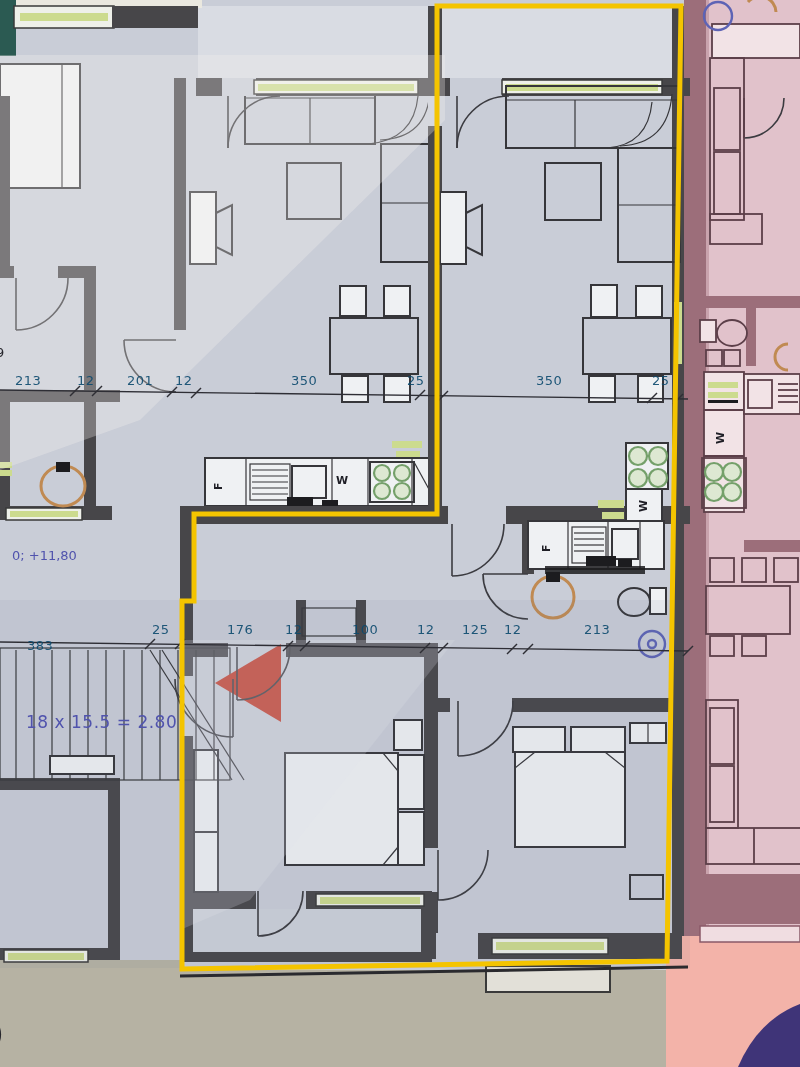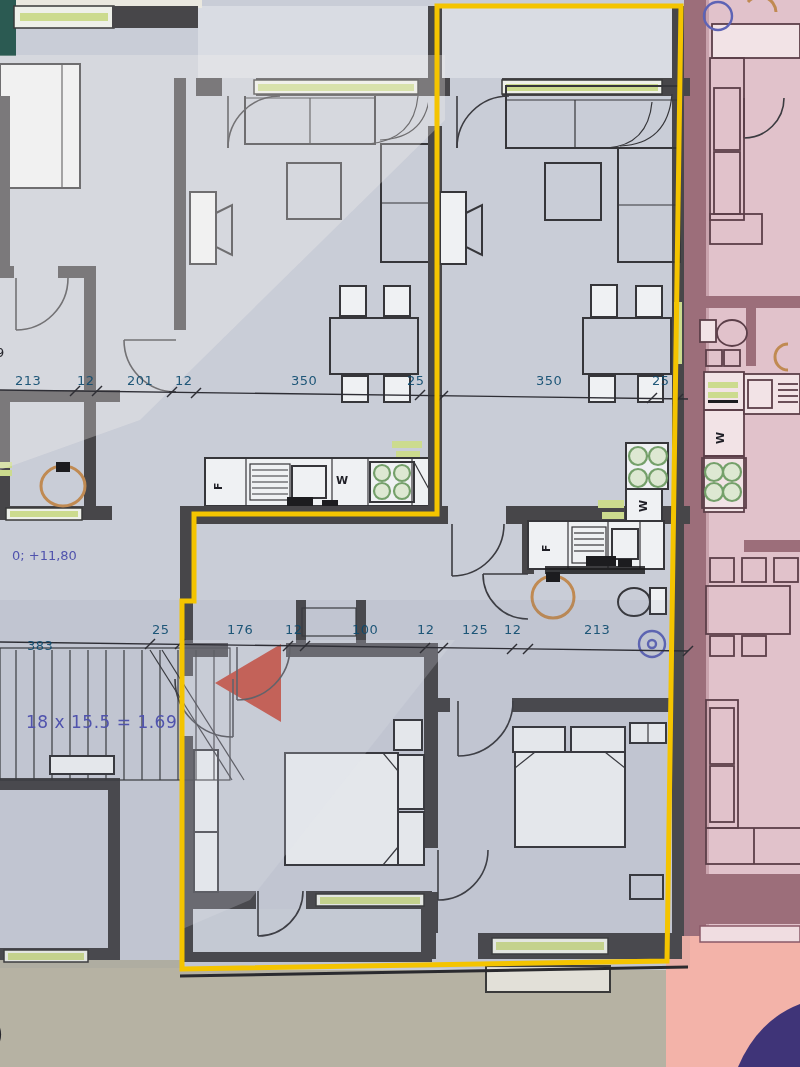--- a/index.html
+++ b/index.html
@@ -349,21 +349,21 @@
         <line class="dimline" x1="523" y1="654" x2="533" y2="644"></line>
     <line class="dimline" x1="683" y1="656" x2="693" y2="646"></line>
   </g>
 
   <path d="M 437 6 L 681 6 L 667 961 L 182 969 L 182 601 L 194 601 L 194 514 L 437 514 Z" fill="none" style="stroke:var(--yellow)" stroke-width="5" stroke-linejoin="miter"></path>
   <path d="M 180 976 L 688 967" stroke="#2a2a2e" stroke-width="3" fill="none"></path>
 </svg>
 
 <div id="overlay">
   <div class="note" style="left:0px;top:548px;font-size:13px;">0; +11,80</div>
-  <div class="note" style="left:14px;top:712px;font-size:17px;letter-spacing:.5px;">18 x 15.5 = 1.69</div>
+  <div class="note" style="left:14px;top:712px;font-size:17px;letter-spacing:.5px;">18 x 15.5 = 2.80</div>
   <div class="frag" style="left:-4px;top:345px;">9</div>
   <div class="frag fragbig" style="left:-8px;top:1016px;">)</div>
 <span class="dim" style="left: 15px; top: 373px;">213</span>
       <span class="dim" style="left: 77px; top: 373px;">12</span>
       <span class="dim" style="left: 127px; top: 373px;">201</span>
       <span class="dim" style="left: 175px; top: 373px;">12</span>
       <span class="dim" style="left: 291px; top: 373px;">350</span>
       <span class="dim" style="left: 407px; top: 373px;">25</span>
       <span class="dim" style="left: 536px; top: 373px;">350</span>
       <span class="dim" style="left: 652px; top: 373px;">25</span>

